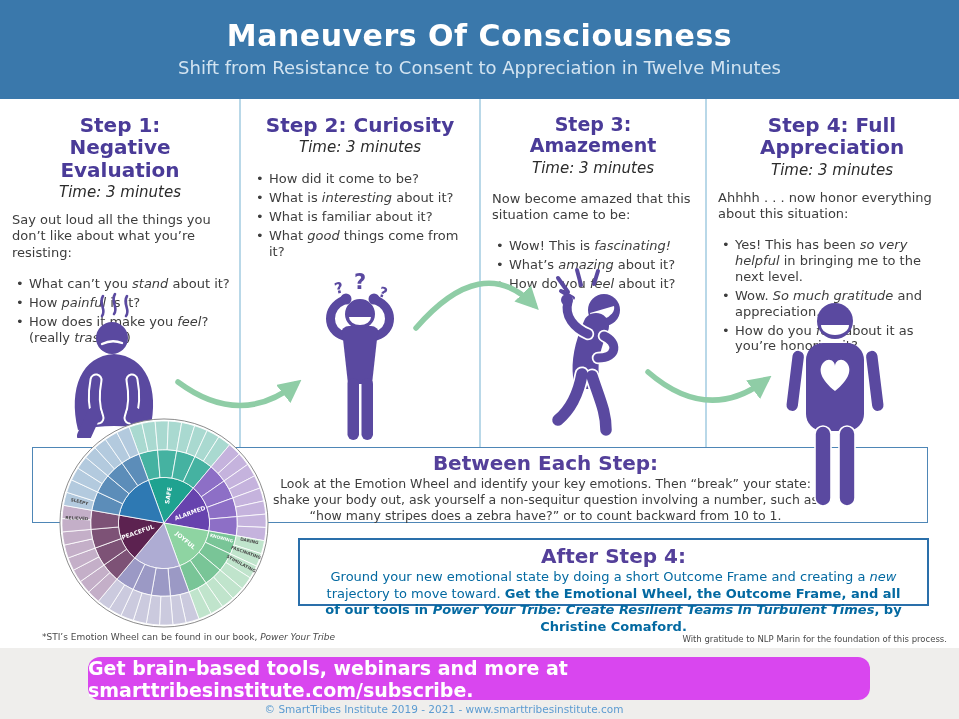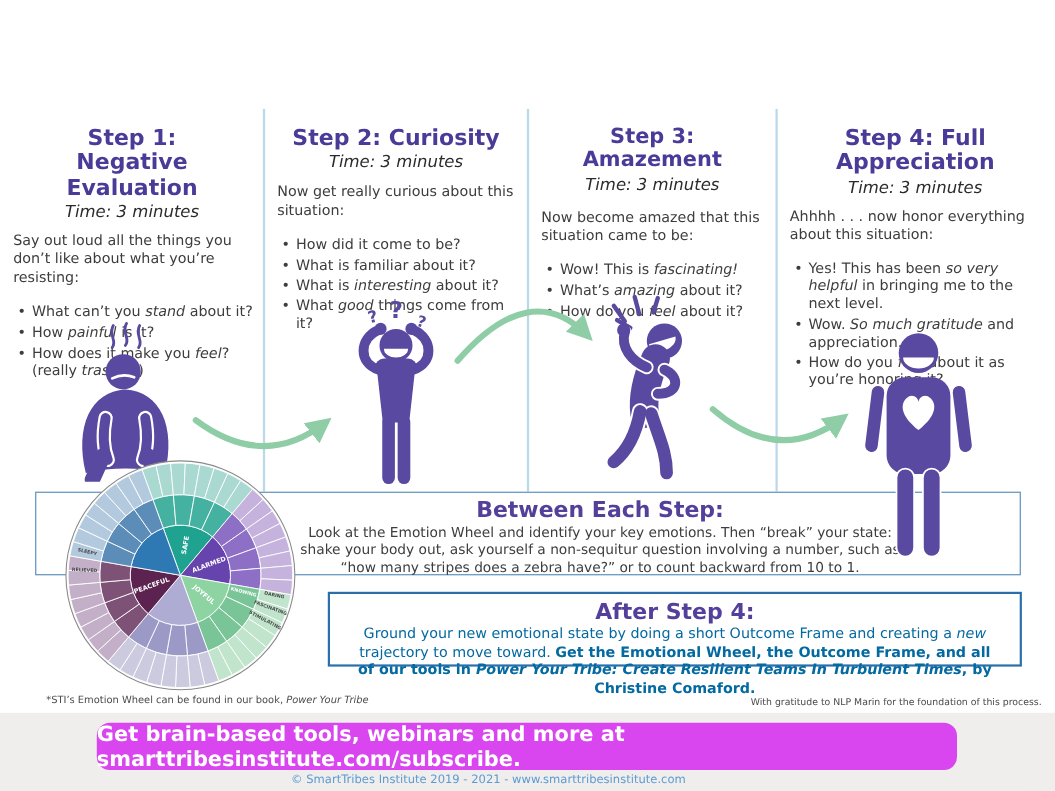--- a/index.html
+++ b/index.html
@@ -41,44 +41,47 @@
   .banner{position:absolute;left:88px;top:657px;width:782px;height:43px;background:#d946ef;border-radius:12px;
           display:flex;align-items:center;justify-content:center;}
   .banner span{color:#ffffff;font-size:19px;font-weight:600;}
   .footer-line{position:absolute;left:0;top:703px;width:888px;text-align:center;font-size:10.5px;color:#5b9bd1;}
 </style>
 </head>
 <body>
 
 <div class="canvas">
 
+  <div class="header">
+    <h1 class="title">Maneuvers  Of Consciousness</h1>
+    <div class="subtitle">Shift from Resistance to Consent to Appreciation in Twelve Minutes</div>
+  </div>
 
   <div class="sep" style="left:239px"></div>
   <div class="sep" style="left:479px"></div>
   <div class="sep" style="left:705px"></div>
 
   <section class="col" style="left:6px;width:228px">
     <h2 style="padding:0 24px;">Step 1: Negative Evaluation</h2>
     <div class="time">Time: 3 minutes</div>
     <p style="padding:0 6px;">Say out loud all the things you don’t like about what you’re resisting:</p>
     <ul style="padding:0 2px 0 8px;">
       <li><span>What can’t you </span><span class="it">stand</span><span> about it?</span></li>
       <li><span>How </span><span class="it">painful</span><span> is it?</span></li>
       <li><span>How does it make you </span><span class="it">feel</span><span>? (really </span><span class="it">trash</span><span> it!)</span></li>
     </ul>
   </section>
 
   <section class="col" style="left:246px;width:228px">
     <h2>Step 2: Curiosity</h2>
     <div class="time">Time: 3 minutes</div>
-    <p style="padding:0 6px;">Now get really curious about this situation:</p>
     <ul style="padding:0 2px 0 8px;">
       <li><span>How did it come to be?</span></li>
+      <li><span>What is </span><span class="it">interesting</span><span> about it?</span></li>
       <li><span>What is familiar about it?</span></li>
-      <li><span>What is </span><span class="it">interesting</span><span> about it?</span></li>
       <li><span>What </span><span class="it">good</span><span> things come from it?</span></li>
     </ul>
   </section>
 
   <section class="col" style="left:486px;width:214px">
     <h2 style="font-size:19px;">Step 3: Amazement</h2>
     <div class="time">Time: 3 minutes</div>
     <p style="padding:0 6px;margin-top:14px;">Now become amazed that this situation came to be:</p>
     <ul style="padding:0 2px 0 8px;">
       <li><span>Wow! This is </span><span class="it">fascinating!</span></li>

